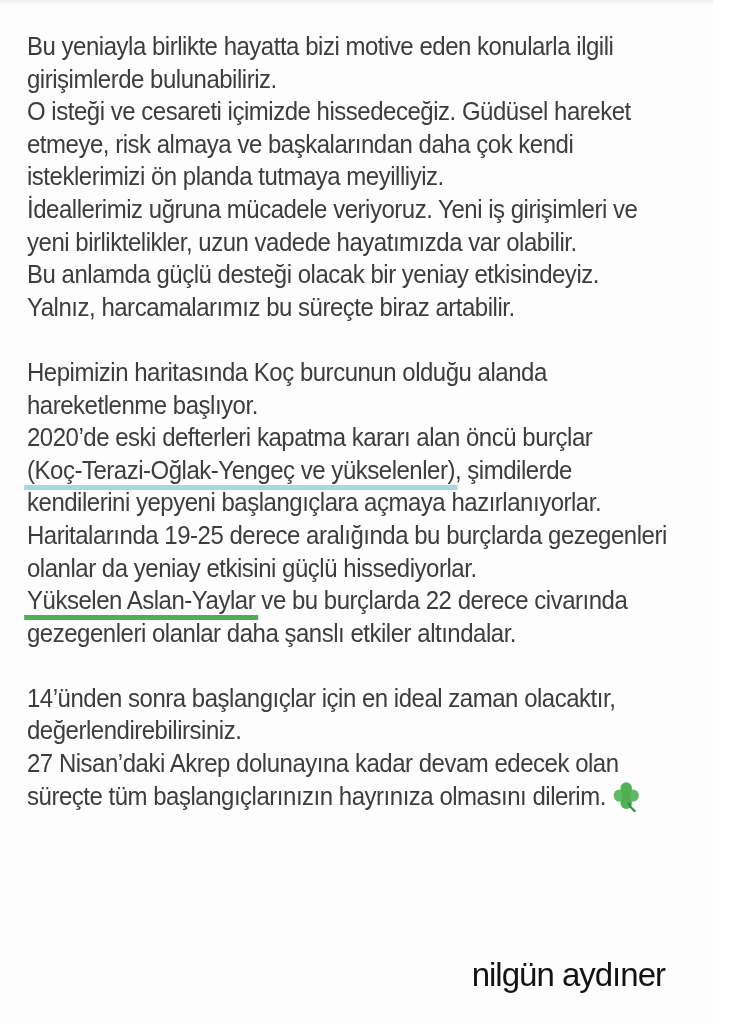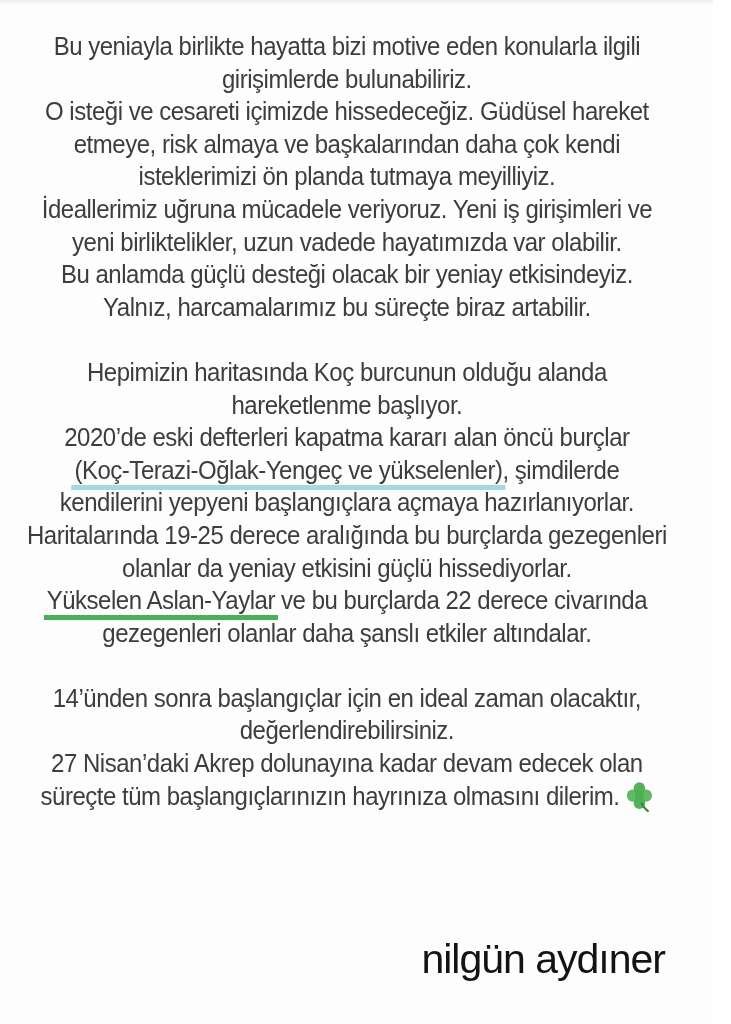--- a/index.html
+++ b/index.html
@@ -7,21 +7,20 @@
     padding: 0;
     background: #ffffff;
   }
   .page {
     position: relative;
     width: 713px;
     height: 1024px;
     overflow: hidden;
     background: var(--bg, #fdfdfd);
     font-family: "Liberation Sans", "DejaVu Sans", sans-serif;
-    text-align: center;
   }
   .page::before {
     content: "";
     position: absolute;
     left: 0; top: 0; right: 0;
     height: 6px;
     background: linear-gradient(rgba(0,0,0,0.06), rgba(0,0,0,0));
     pointer-events: none;
   }
   .content {
@@ -47,23 +46,23 @@
     padding: 0 3px 1px 3px;
     margin: 0 -3px;
   }
   .u-green {
     border-bottom: 5px solid var(--u-green, #4caf57);
     padding: 0 3px 1px 3px;
     margin: 0 -3px;
   }
   .signature {
     position: absolute;
-    top: 936px;
+    top: 956px;
     right: 48px;
-    font-size: 41px;
+    font-size: 33px;
     letter-spacing: -1px;
     color: var(--sig, #131313);
   }
   .clover {
     display: inline-block;
     width: 29px;
     height: 31px;
     vertical-align: -7px;
     margin-left: 7px;
   }

